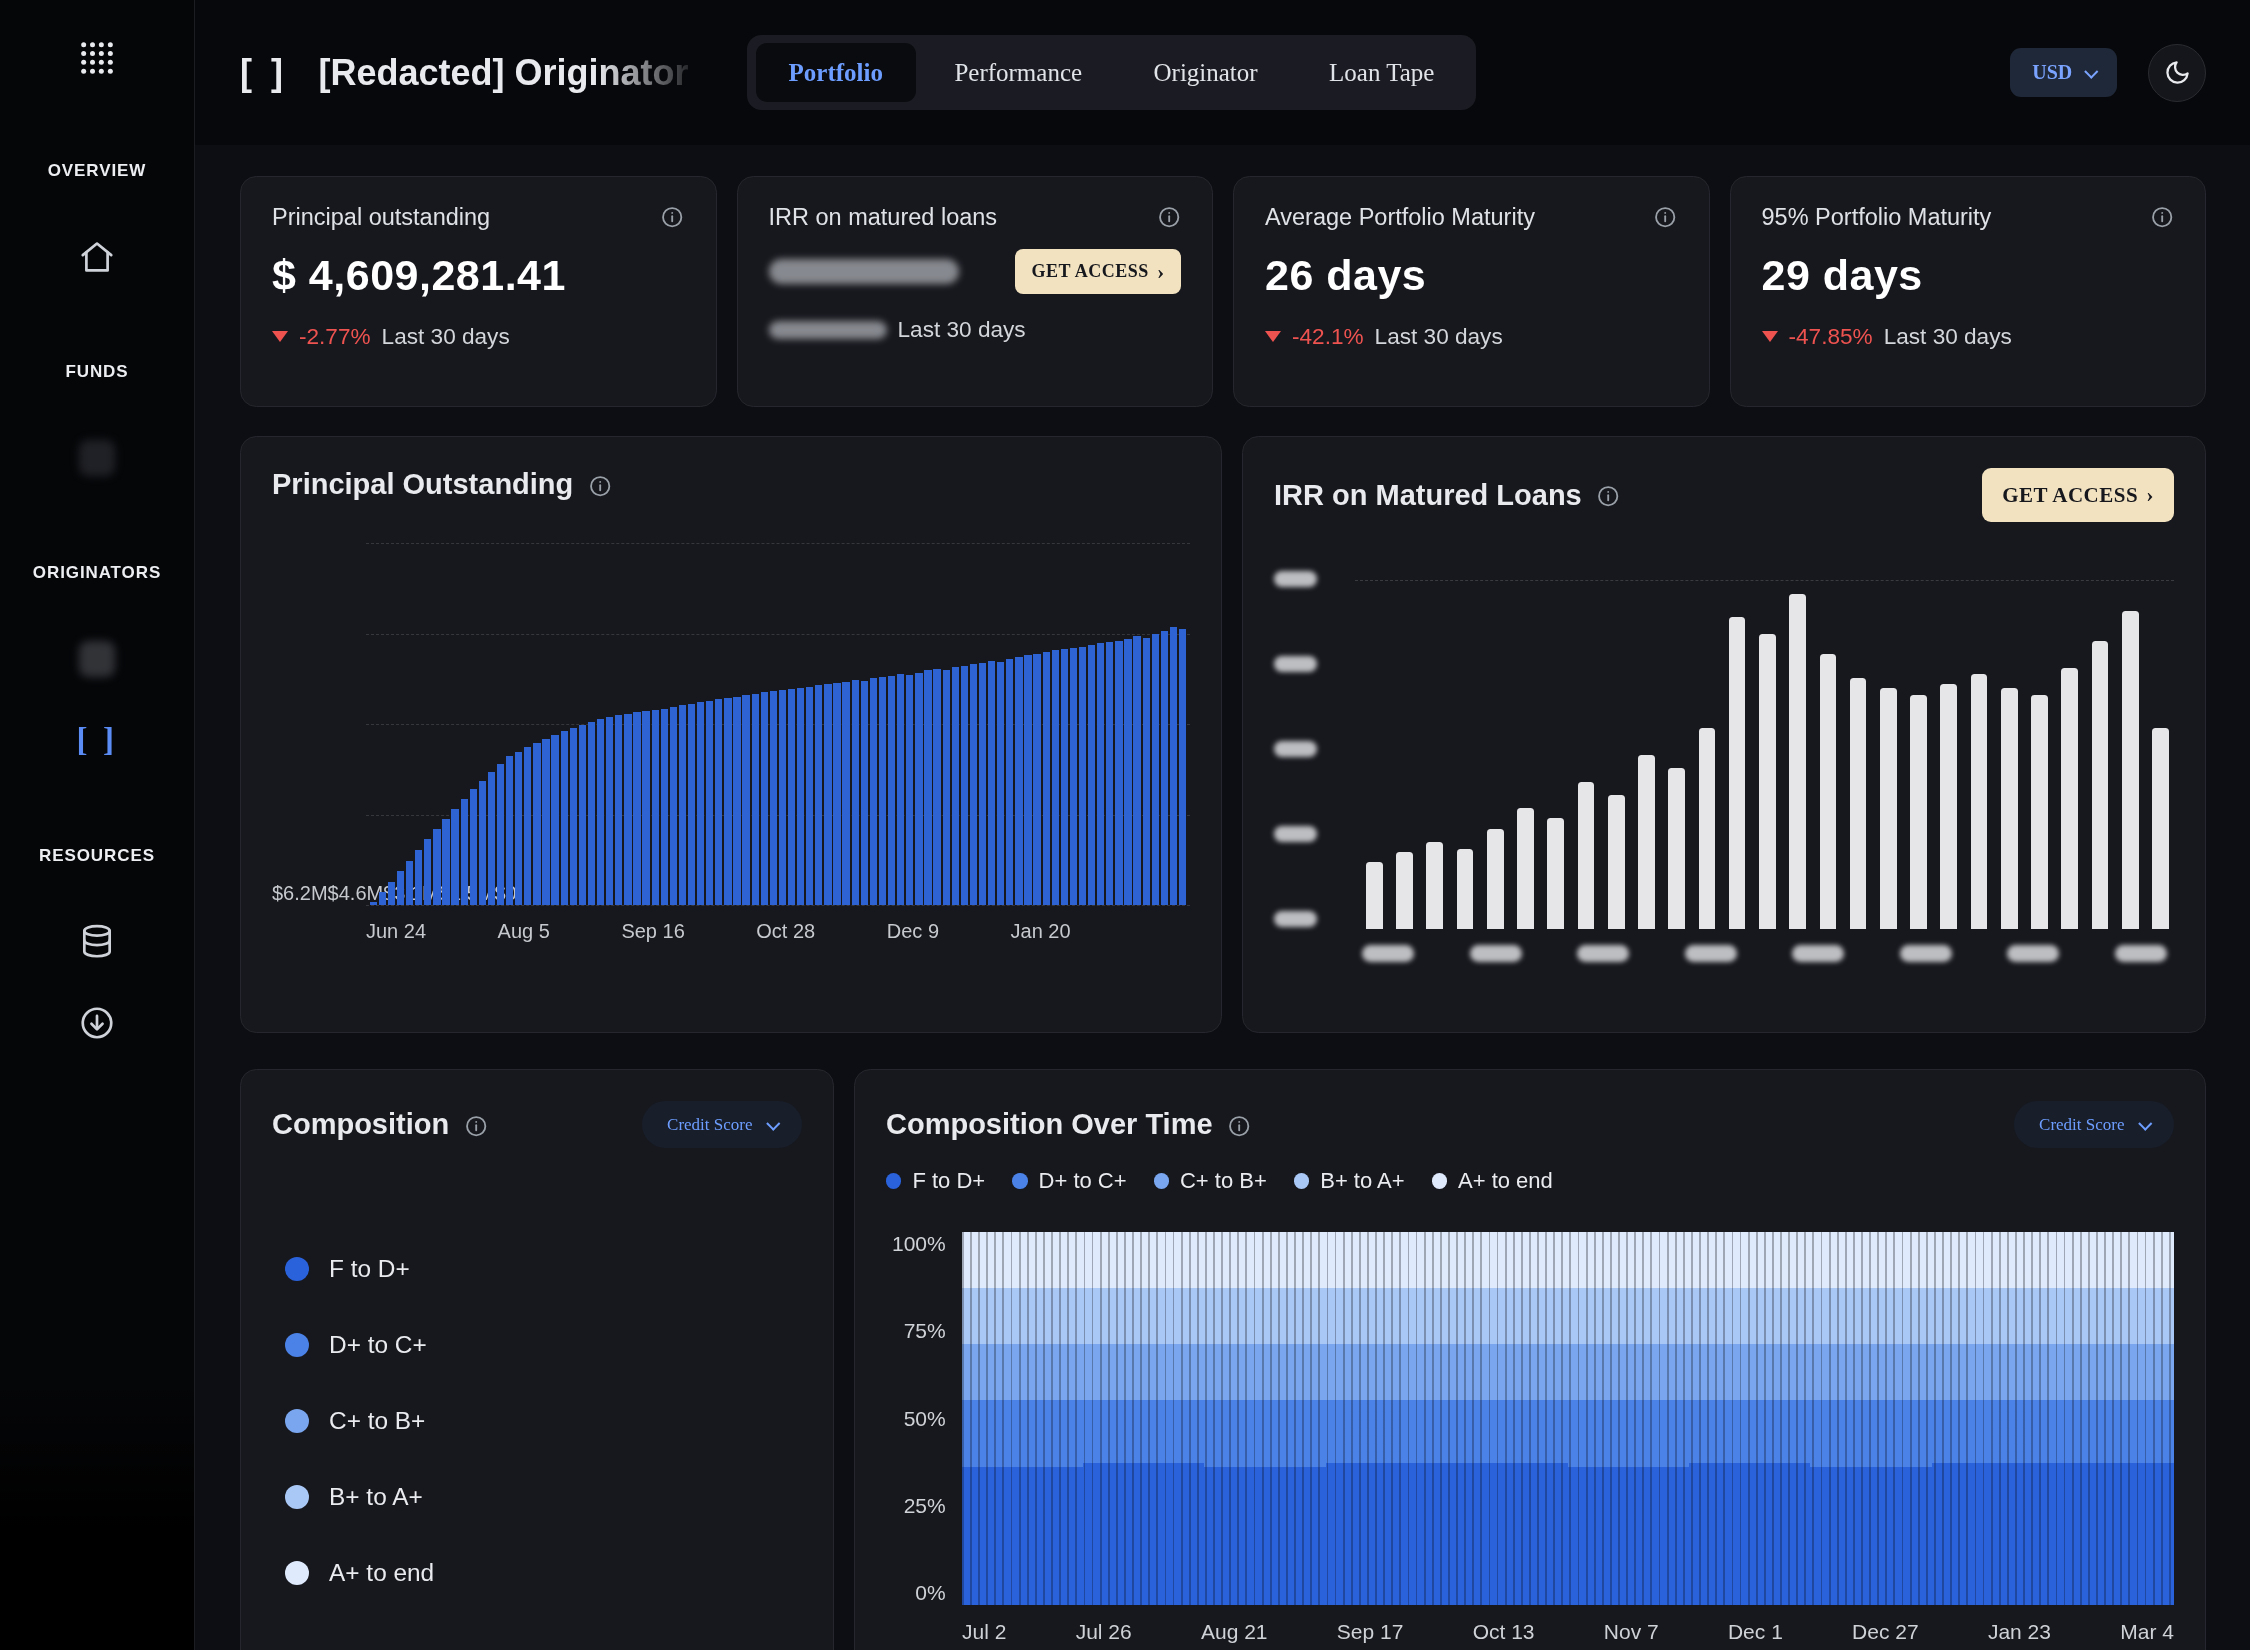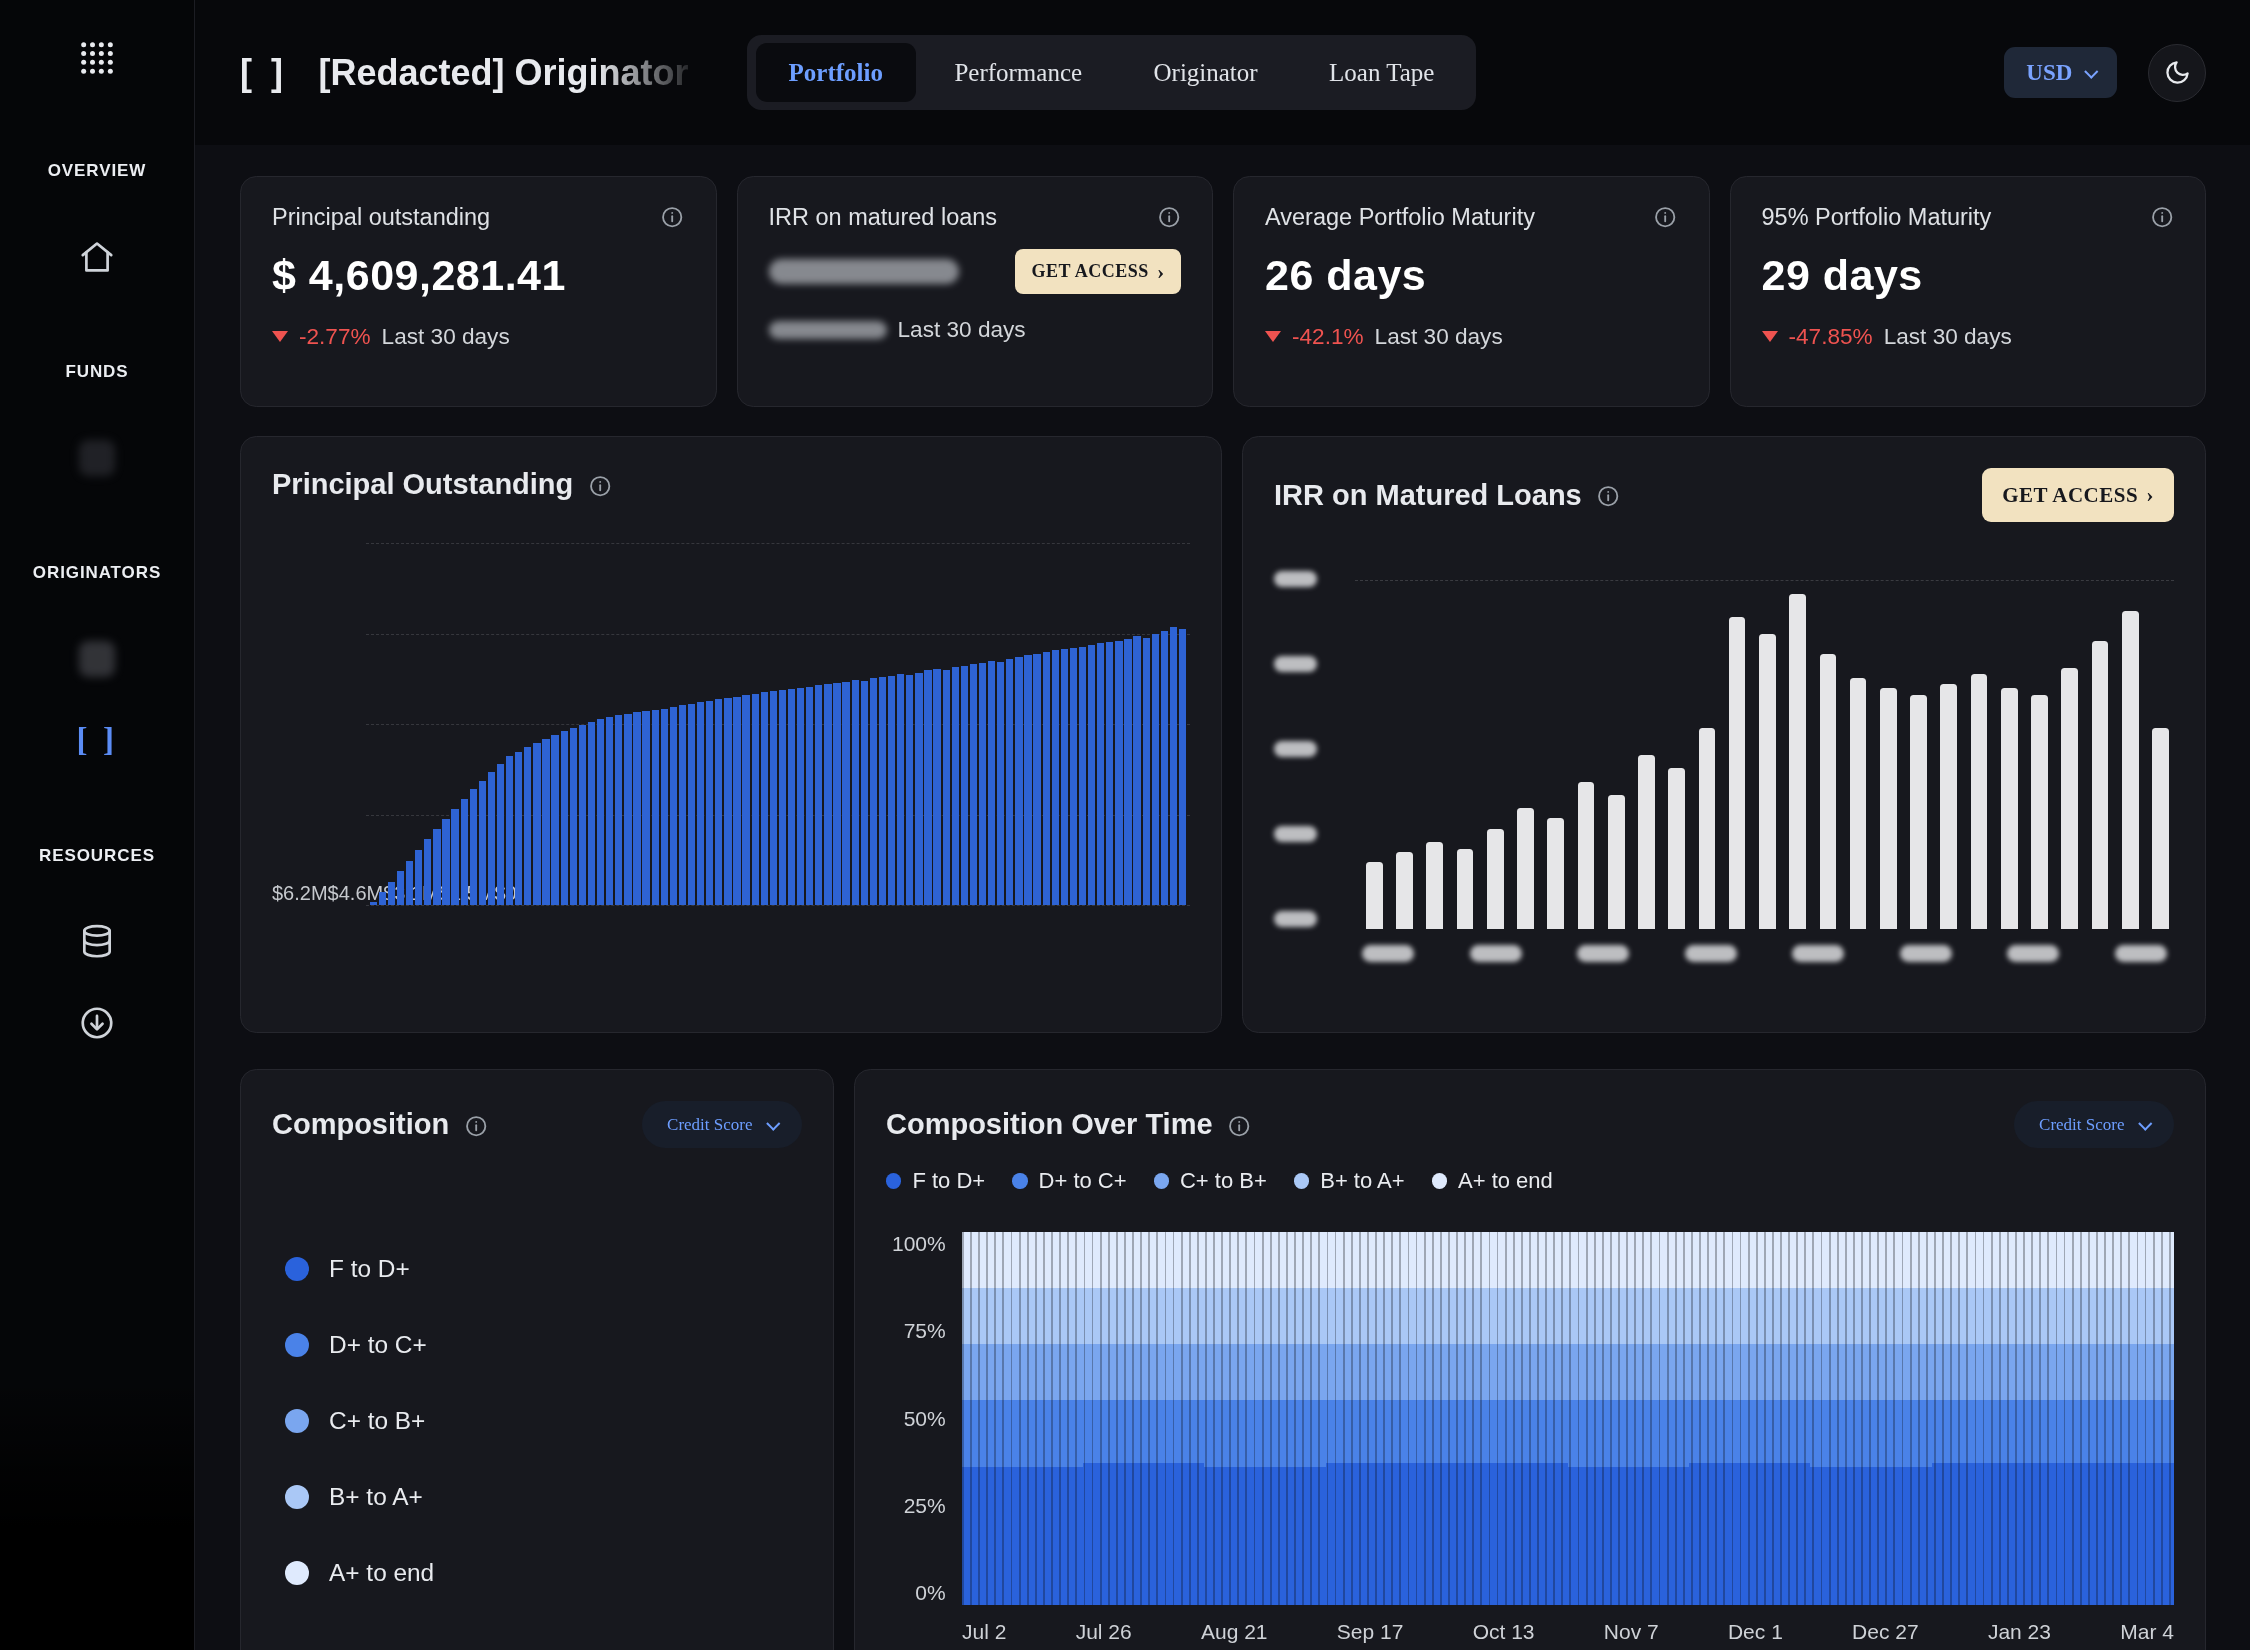--- a/index.html
+++ b/index.html
@@ -33,21 +33,21 @@
   .header{height:145px;background:var(--header);display:flex;align-items:center;padding:0 45px;gap:31px;}
   .app-logo-glyph{font-size:36px;font-weight:800;letter-spacing:4.5px;white-space:nowrap;}
   .app-title{font-size:36px;font-weight:700;white-space:nowrap;overflow:hidden;width:398px;
     -webkit-mask-image:linear-gradient(90deg,#000 70%,transparent 97%);
     mask-image:linear-gradient(90deg,#000 70%,transparent 97%);}
   .tabbar{background:#1b1c23;border-radius:14.5px;padding:8.1px;display:flex;gap:5.4px;align-items:center;}
   .tab{padding:15.4px 33px;font-size:25px;color:#e0e3e8;border-radius:11px;white-space:nowrap;}
   .tab.active{background:#0a0b0f;color:var(--blue);font-weight:600;}
   .header-spacer{flex:1;}
   .currency-pill{display:flex;align-items:center;gap:12.7px;background:#1f2838;color:#7aa3ff;
-    font-size:23px;font-weight:600;padding:12.7px 22px;border-radius:11px;}
+    font-size:20px;font-weight:600;padding:12.7px 22px;border-radius:11px;}
   .chev{width:10px;height:10px;border-right:2.7px solid currentColor;border-bottom:2.7px solid currentColor;
     transform:rotate(45deg) translateY(-1.8px);display:inline-block;}
   .moon-btn{width:58px;height:58px;border-radius:50%;background:#15161b;border:0.9px solid #2a2b31;
     display:flex;align-items:center;justify-content:center;}
   .moon-btn svg{width:27px;height:27px;stroke:#e8eaee;fill:none;stroke-width:2;stroke-linecap:round;stroke-linejoin:round;}
 
   
   .content{padding:31px 45px 0 45px;}
   .card{background:var(--card);border:0.9px solid var(--border);border-radius:16.3px;}
 
@@ -415,20 +415,28 @@
                 <div class="pbar" style="height: 73.3871%; background: rgb(46, 99, 212);"></div>
                 <div class="pbar" style="height: 74.1935%; background: rgb(46, 99, 212);"></div>
                 <div class="pbar" style="height: 73.871%; background: rgb(46, 99, 212);"></div>
                 <div class="pbar" style="height: 75%; background: rgb(46, 99, 212);"></div>
                 <div class="pbar" style="height: 75.8065%; background: rgb(46, 99, 212);"></div>
                 <div class="pbar" style="height: 76.7742%; background: rgb(46, 99, 212);"></div>
                 <div class="pbar" style="height: 76.129%; background: rgb(46, 99, 212);"></div>
               </div>
           </div>
         </div>
+        <div class="x-ticks">
+            <span>Jun 24</span>
+            <span>Aug 5</span>
+            <span>Sep 16</span>
+            <span>Oct 28</span>
+            <span>Dec 9</span>
+            <span>Jan 20</span>
+          </div>
       </article>
 
       <article class="card chart-card">
         <div class="chart-title-row">
           <span>IRR on Matured Loans</span>
           <span class="info-icon">
             <svg viewBox="0 0 24 24">
                 <circle cx="12" cy="12" r="9"></circle>
                 <path d="M12 11v5"></path>
                 <path d="M12 7.8h.01"></path>

